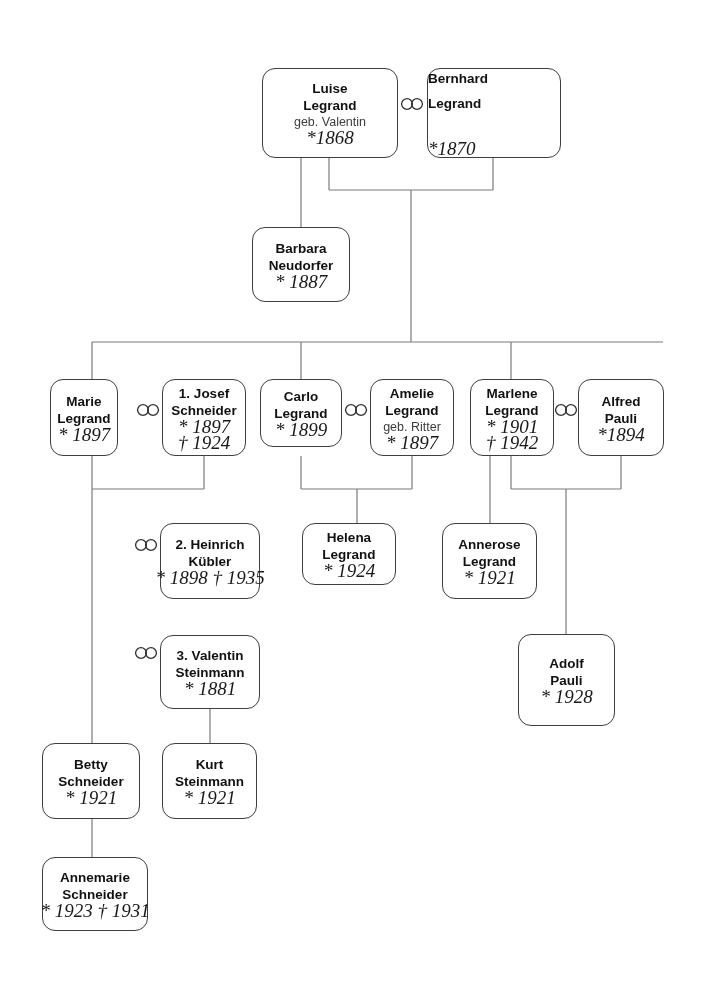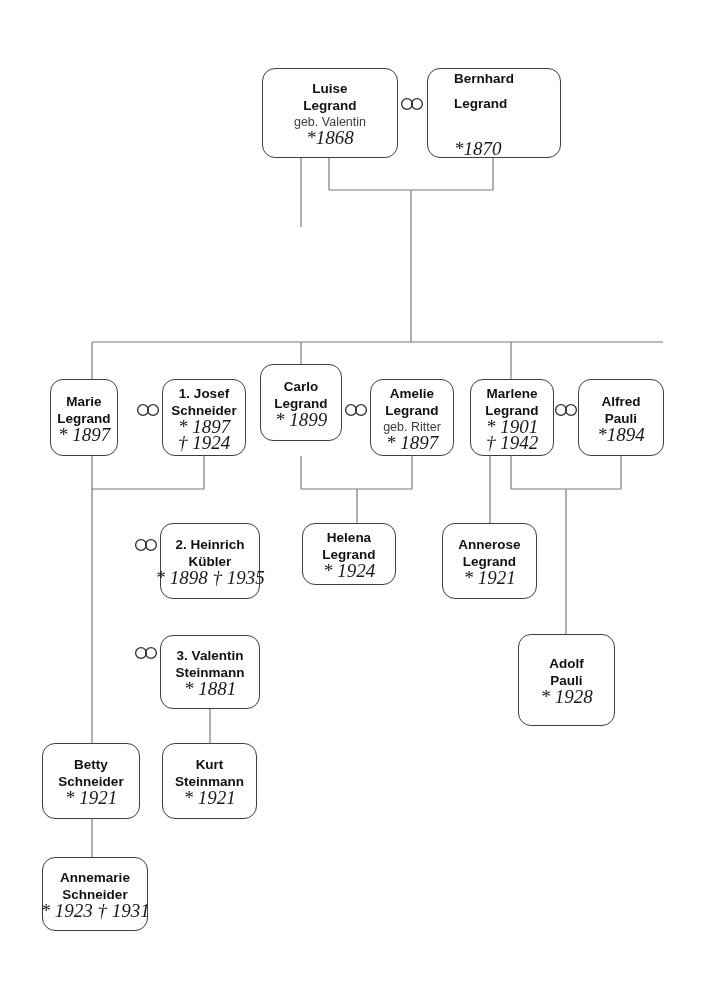--- a/index.html
+++ b/index.html
@@ -23,21 +23,21 @@
     border-radius: 13px;
     display: flex;
     flex-direction: column;
     justify-content: center;
     align-items: center;
     text-align: center;
   }
   .box.align-left {
     align-items: flex-start;
     text-align: left;
-    padding-left: 26px;
+    padding-left: 0;
     gap: 8px;
   }
   .name {
     font-weight: bold;
     font-size: 13.5px;
     line-height: 17px;
     color: #111111;
     white-space: nowrap;
   }
   .maiden {
@@ -132,35 +132,40 @@
     <div class="dates">*1868</div>
   </div>
 
   <div class="box align-left" style="left:427px;top:68px;width:134px;height:90px">
     <div class="name">Bernhard</div>
     <div class="name">Legrand</div>
     <div class="vgap"></div>
     <div class="dates">*1870</div>
   </div>
 
+  <div class="box" style="left:252px;top:227px;width:98px;height:75px">
+    <div class="name">Barbara</div>
+    <div class="name">Neudorfer</div>
+    <div class="dates">* 1887</div>
+  </div>
 
   <div class="box" style="left:50px;top:379px;width:68px;height:77px">
     <div class="name">Marie</div>
     <div class="name">Legrand</div>
     <div class="dates">* 1897</div>
   </div>
 
   <div class="box" style="left:162px;top:379px;width:84px;height:77px">
     <div class="name">1. Josef</div>
     <div class="name">Schneider</div>
     <div class="dates">* 1897</div>
     <div class="dates">† 1924</div>
   </div>
 
-  <div class="box" style="left:260px;top:364px;width:82px;height:77px">
+  <div class="box" style="left:260px;top:379px;width:82px;height:68px">
     <div class="name">Carlo</div>
     <div class="name">Legrand</div>
     <div class="dates">* 1899</div>
   </div>
 
   <div class="box" style="left:370px;top:379px;width:84px;height:77px">
     <div class="name">Amelie</div>
     <div class="name">Legrand</div>
     <div class="maiden">geb. Ritter</div>
     <div class="dates">* 1897</div>

